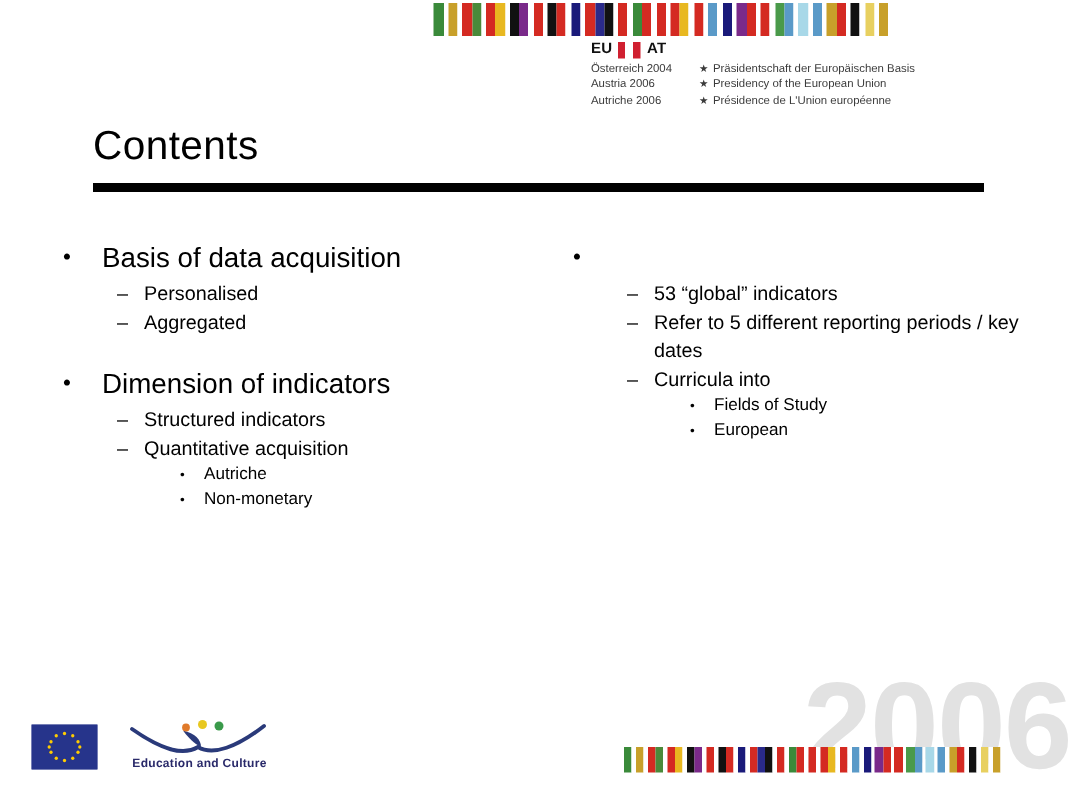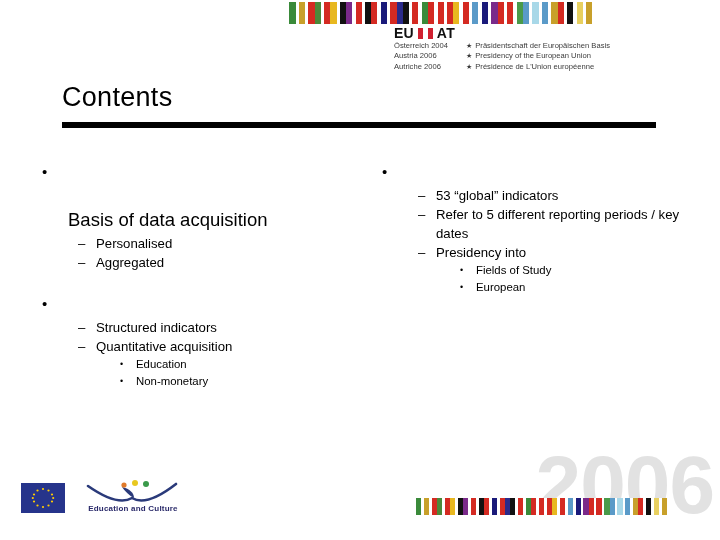--- a/index.html
+++ b/index.html
@@ -37,21 +37,21 @@
 
   #eu-at-row {
     position: absolute;
     left: 108px;
     top: 24px;
     display: flex;
     align-items: center;
     height: 14px;
   }
   #eu-at-row .eu-at-text {
-    font-size: 14px;
+    font-size: 10px;
     font-weight: bold;
     color: #111111;
     letter-spacing: .2px;
     line-height: 14px;
   }
   #at-flag {
     width: 15px;
     height: 11px;
     margin: 0 4px;
     background: linear-gradient(to right,
@@ -104,21 +104,21 @@
   #column-left  { left: 34px;  top: 160px; width: 340px; }
   #column-right { left: 374px; top: 160px; width: 330px; }
 
   .lvl1 {
     display: flex;
     font-size: 18.5px;
     line-height: 24px;
     margin-bottom: 2px;
   }
   .lvl1 .mark { width: 26px; text-align: left; padding-left: 8px; font-size: 15px; }
-  .lvl1 .txt  { flex: 1; margin-top: 48px; }
+  .lvl1 .txt  { flex: 1; }
 
   .lvl2 {
     display: flex;
     font-size: 13.2px;
     line-height: 19px;
     margin-left: 44px;
   }
   .lvl2 .mark { width: 18px; }
   .lvl2 .txt  { flex: 1; }
 
@@ -290,53 +290,54 @@
       <span class="mark">–</span>
       <span class="txt">Personalised</span>
     </div>
     <div class="lvl2">
       <span class="mark">–</span>
       <span class="txt">Aggregated</span>
     </div>
     <div class="gap-block"></div>
     <div class="lvl1">
       <span class="mark">•</span>
+      <span class="txt">Dimension of indicators</span>
     </div>
     <div class="lvl2">
       <span class="mark">–</span>
       <span class="txt">Structured indicators</span>
     </div>
     <div class="lvl2">
       <span class="mark">–</span>
       <span class="txt">Quantitative acquisition</span>
     </div>
     <div class="lvl3">
       <span class="mark">•</span>
-      <span class="txt">Education</span>
+      <span class="txt">Autriche</span>
     </div>
     <div class="lvl3">
       <span class="mark">•</span>
       <span class="txt">Non-monetary</span>
     </div>
   </div>
 <div class="column" id="column-right">
     <div class="lvl1">
       <span class="mark">•</span>
     </div>
     <div class="lvl2">
       <span class="mark">–</span>
       <span class="txt">53 “global” indicators</span>
     </div>
     <div class="lvl2">
       <span class="mark">–</span>
       <span class="txt">Refer to 5 different reporting periods / key dates</span>
     </div>
     <div class="lvl2">
       <span class="mark">–</span>
-      <span class="txt">Presidency into</span>
+      <span class="txt">Curricula into</span>
     </div>
     <div class="lvl3">
       <span class="mark">•</span>
       <span class="txt">Fields of Study</span>
     </div>
     <div class="lvl3">
       <span class="mark">•</span>
       <span class="txt">European</span>
     </div>
   </div>

